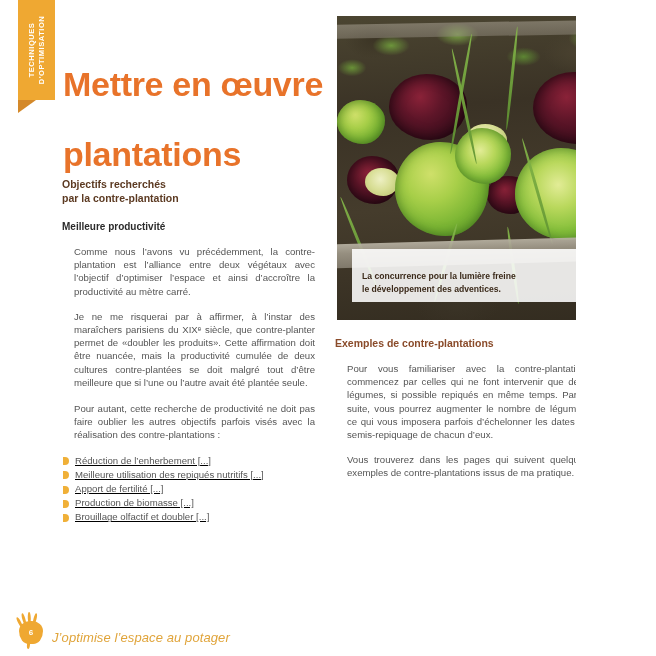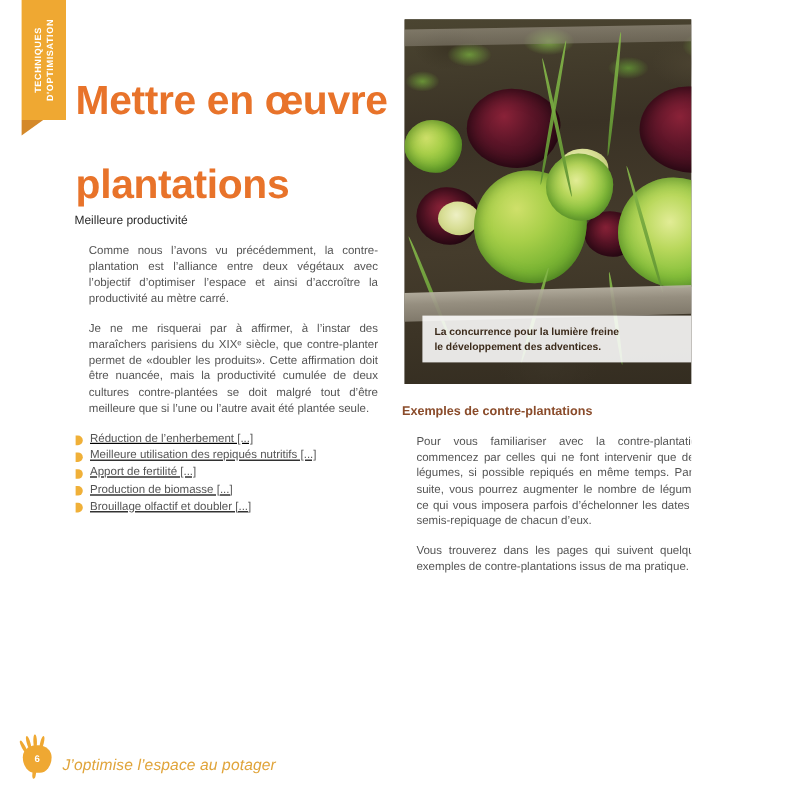--- a/index.html
+++ b/index.html
@@ -75,21 +75,21 @@
   .objectif-head {
     color: #5C3A22;
     font-size: 10.5px;
     font-weight: bold;
     line-height: 13.5px;
     margin: 0 0 15px 0;
   }
   .sub-head {
     color: #2B2B2B;
     font-size: 10px;
-    font-weight: normal;
+    font-weight: bold;
     line-height: 13px;
     margin: 0 0 1px 0;
   }
   .body-text {
     color: #555555;
     font-size: 9.6px;
     line-height: 13.2px;
     text-align: justify;
     margin: 12px;
   }
@@ -210,21 +210,21 @@
     opacity: .92;
   }
 
   
   .caption {
     position: absolute;
     left: 15px;
     bottom: 18px;
     width: 206px;
     background: rgba(255,255,255,0.88);
-    padding: 7px 9px 7px 10px;
+    padding: 21px 9px 7px 10px;
     color: #3b2a1a;
     font-size: 8.6px;
     font-weight: bold;
     line-height: 12.5px;
   }
 
   
   .right-col {
     position: absolute;
     left: 335px;
@@ -316,27 +316,32 @@
   </div>
 
   <h1 class="main-title">
     <span>Mettre en œuvre</span><br>
     <br>
     <span>plantations</span>
   </h1>
 
   <div class="left-col">
 
+    <div class="objectif-head">
+      <span>Objectifs recherchés</span><br>
+      <span>par la contre-plantation</span>
+    </div>
 
     <div class="sub-head">Meilleure productivité</div>
 
     <p class="body-text">Comme nous l’avons vu précédemment, la contre-plantation est l’alliance entre deux végétaux avec l’objectif d’optimiser l’espace et ainsi d’accroître la productivité au mètre carré.</p>
 
     <p class="body-text">Je ne me risquerai par à affirmer, à l’instar des maraîchers parisiens du XIXᵉ siècle, que contre-planter permet de «doubler les produits». Cette affirmation doit être nuancée, mais la productivité cumulée de deux cultures contre-plantées se doit malgré tout d’être meilleure que si l’une ou l’autre avait été plantée seule.</p>
 
+    <p class="body-text gap-para">Pour autant, cette recherche de productivité ne doit pas faire oublier les autres objectifs parfois visés avec la réalisation des contre-plantations :</p>
 
     <ul class="bullets">
       <li>
         <span class="bullet-marker"></span>
         <span>Réduction de l’enherbement [...]</span>
       </li>
       <li>
         <span class="bullet-marker"></span>
         <span>Meilleure utilisation des repiqués nutritifs [...]</span>
       </li>

